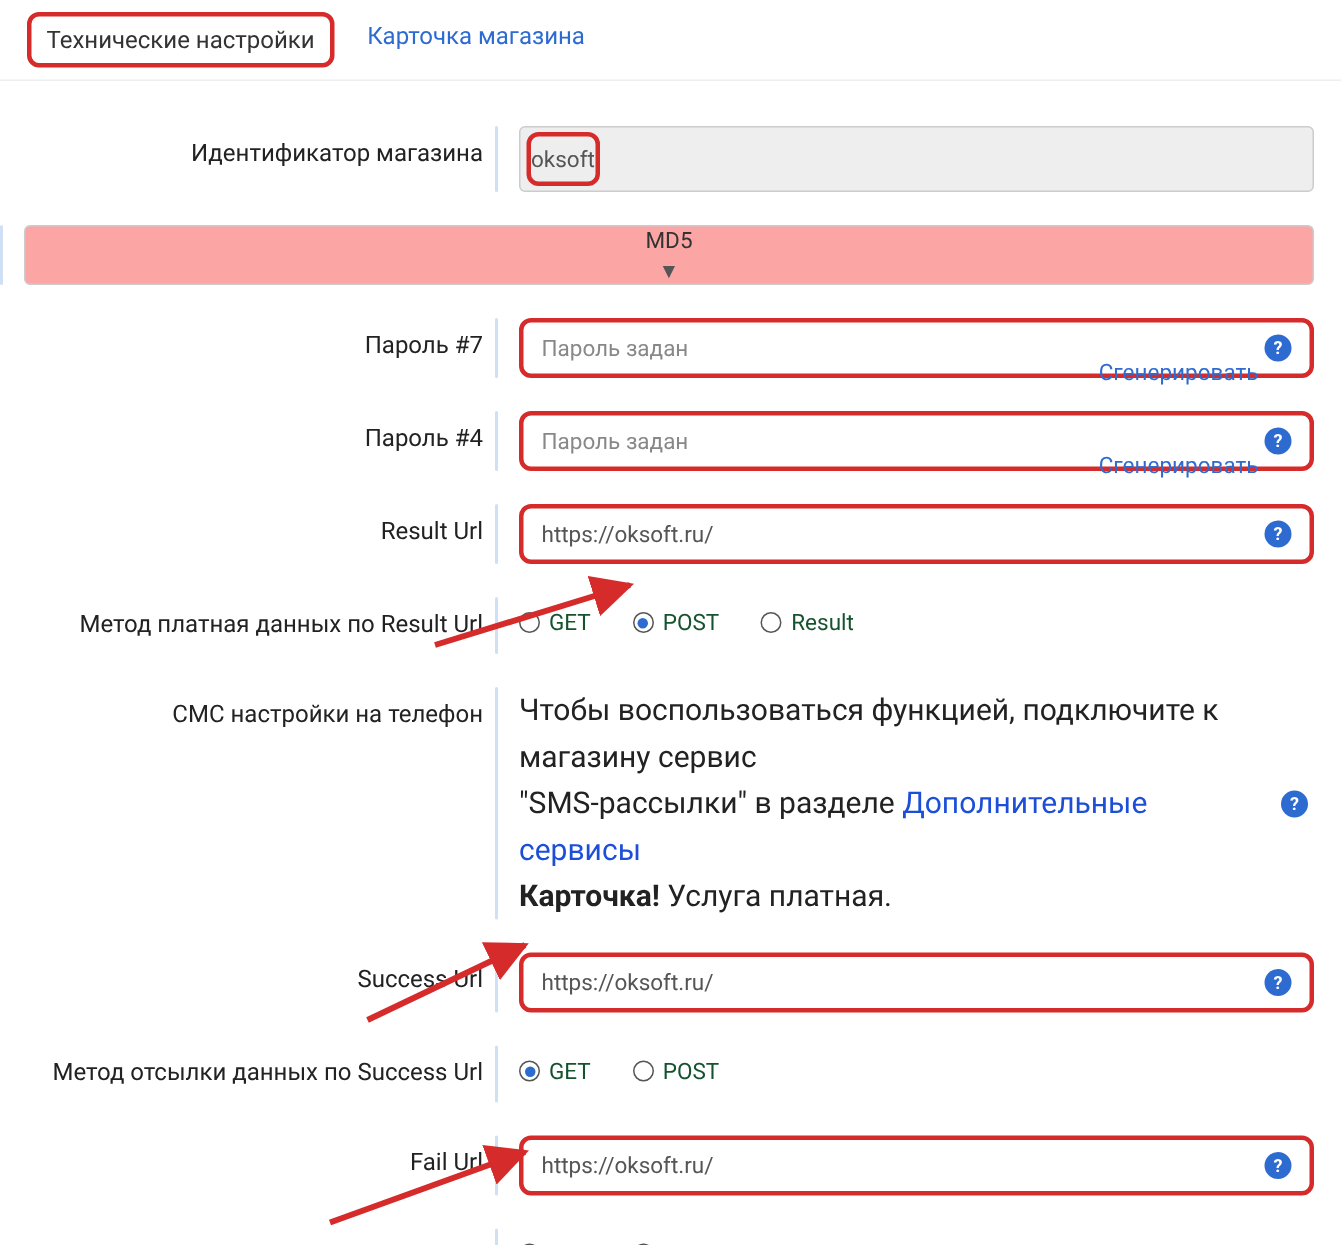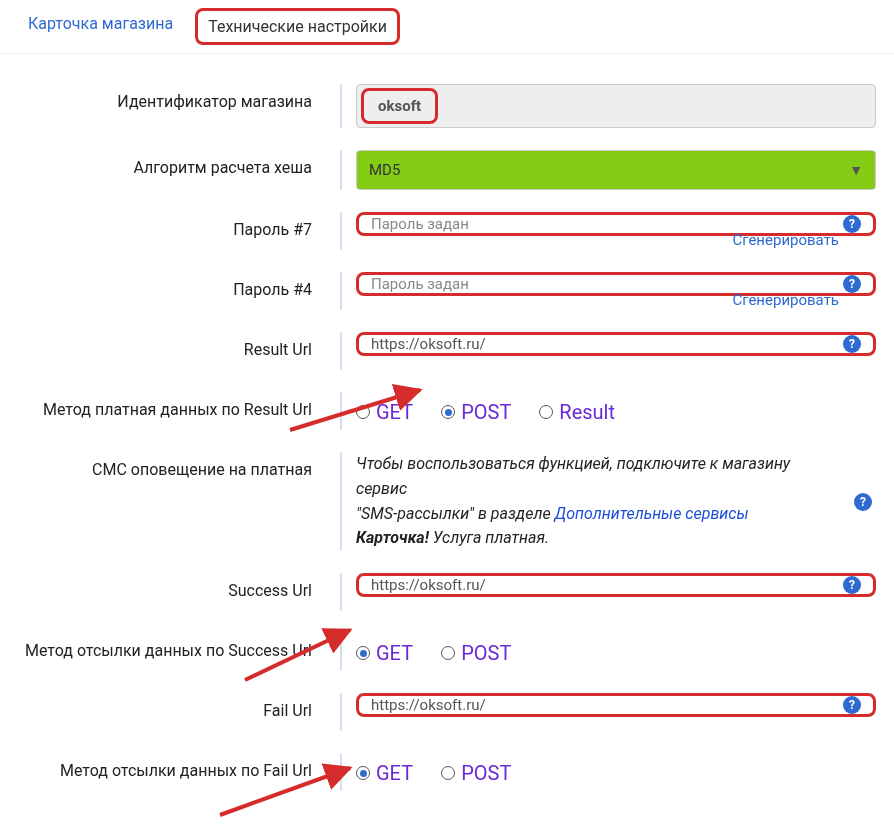--- a/index.html
+++ b/index.html
@@ -37,23 +37,22 @@
       align-items: flex-start;
       margin-bottom: 22px;
       padding: 0 18px 0 0;
     }
     .label {
       width: 330px;
       text-align: right;
       color: #222;
       font-size: 16px;
       padding-top: 8px;
-      padding-right: 28px;
+      padding-right: 8px;
       line-height: 1.3;
-      margin-left: 10px;
     }
     .divider {
       width: 2px;
       background: #cfe0f5;
       align-self: stretch;
       border-radius: 2px;
       min-height: 38px;
     }
     .control {
       flex: 1;
@@ -61,37 +60,38 @@
       position: relative;
     }
     .input-box {
       position: relative;
       display: flex;
       align-items: center;
       width: 100%;
       border: 1px solid #ccc;
       border-radius: 4px;
       background: #fff;
-      height: 24px;
+      height: 40px;
       padding: 0 12px;
     }
     .input-box.highlight { border: 3px solid #d62b2b; border-radius: 8px; }
     .input-value { color: #555; flex:1; }
     .input-value.placeholder { color: #888; }
     .select-box {
       position: relative;
       display: flex;
       align-items: center;
       justify-content: space-between;
       width: 100%;
       border: 1px solid #ccc;
       border-radius: 4px;
       height: 40px;
       padding: 0 12px;
-      background: #84cc16;
+      background: #fca5a5;
+      flex-direction: column;
     }
     .chev { color:#555; font-size:14px; }
     .gen-link { color: #2d6bd1; cursor: pointer; margin-right: 4px; margin-top: 32px; }
     .help-icon {
       display: inline-flex;
       width: 18px; height: 18px;
       border-radius: 50%;
       background: #2d6bd1;
       color: #fff;
       align-items: center;
@@ -106,71 +106,69 @@
       width: 100%;
       border: 1px solid #ccc;
       border-radius: 4px;
       background: #eee;
       height: 44px;
       align-items: center;
     }
     .ident-value-box {
       border: 3px solid #d62b2b;
       border-radius: 8px;
-      padding: 6px 14px;
+      padding: 6px 0;
       margin: 2px 0 2px 4px;
       color: #555;
-      font-weight: bold;
     }
     .radios {
       display: flex;
       gap: 28px;
       padding-top: 8px;
-      color: #6d28d9;
-      font-size: 20px;
+      color: #14532d;
+      font-size: 15px;
     }
     .radio-opt { display:flex; align-items:center; gap:6px; cursor:pointer; }
     .r-outer {
       width:14px; height:14px; border-radius:50%;
       border:1.5px solid #555; display:flex; align-items:center; justify-content:center;
     }
     .r-inner { width:7px; height:7px; border-radius:50%; background:#2d6bd1; }
     .sms-text {
-      color:#222; line-height:1.55; font-size:16px; padding-right:40px;font-style:italic;
+      color:#222; line-height:1.55; font-size:20px; padding-right:40px;
     }
     .sms-text a { color:#1d4ed8; text-decoration:none; cursor:pointer; }
     .sms-text b { font-weight:700; }
     .help-right {
       position:absolute; right:4px; top:50%; transform:translateY(-50%);
     }
     
     .arrow-layer { position:absolute; left:0; top:0; pointer-events:none; }
   </style>
 </head>
 <body>
 
 <div class="tabs">
+  <div class="tab highlight-box">Технические настройки</div>
   <div class="tab">Карточка магазина</div>
-  <div class="tab highlight-box">Технические настройки</div>
 </div>
 
 <div class="form">
 
   <div class="row">
     <div class="label">Идентификатор магазина</div>
     <div class="divider"></div>
     <div class="control">
       <div class="ident-wrap">
         <div class="ident-value-box">oksoft</div>
       </div>
     </div>
   </div>
 
   <div class="row">
-    <div class="label">Алгоритм расчета хеша</div>
     <div class="divider"></div>
     <div class="control">
       <div class="select-box">
         <span>MD5</span>
         <span class="chev">▼</span>
       </div>
     </div>
   </div>
 
   <div class="row">
@@ -225,21 +223,21 @@
         </div>
         <div class="radio-opt">
           <span class="r-outer"></span>
             <span>Result</span>
         </div>
       </div>
     </div>
   </div>
 
   <div class="row">
-    <div class="label">СМС оповещение на платная</div>
+    <div class="label">СМС настройки на телефон</div>
     <div class="divider"></div>
     <div class="control">
       <div class="sms-text">
         <span>Чтобы воспользоваться функцией, подключите к магазину сервис</span><br>
         <span>"SMS-рассылки" в разделе </span><a>Дополнительные сервисы</a><br>
         <b>Карточка!</b><span> Услуга платная.</span>
       </div>
       <span class="help-icon help-right">?</span>
     </div>
   </div>

